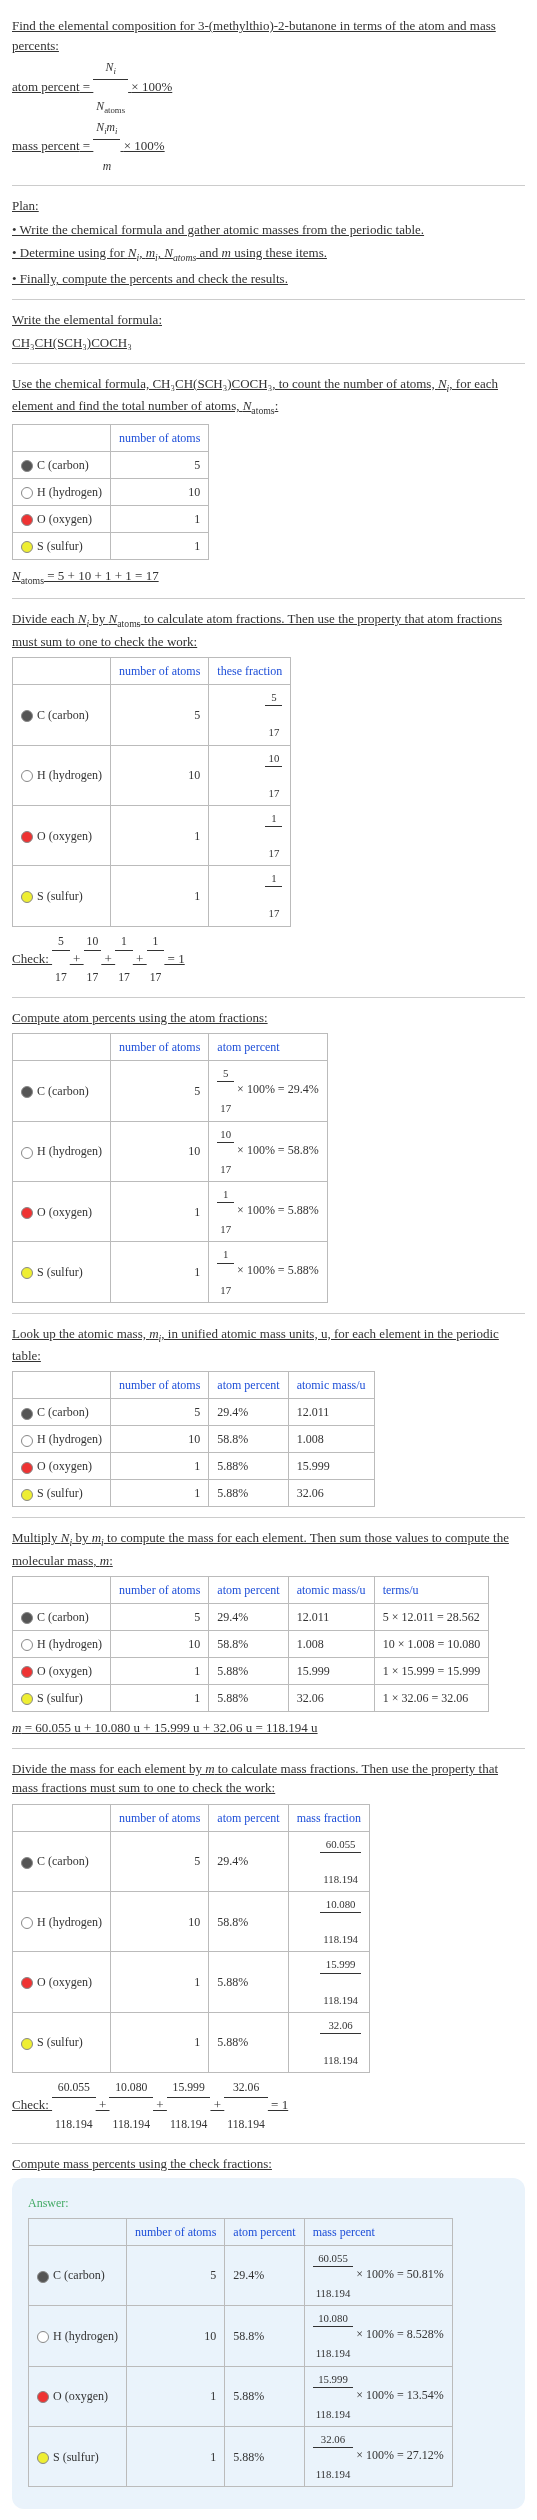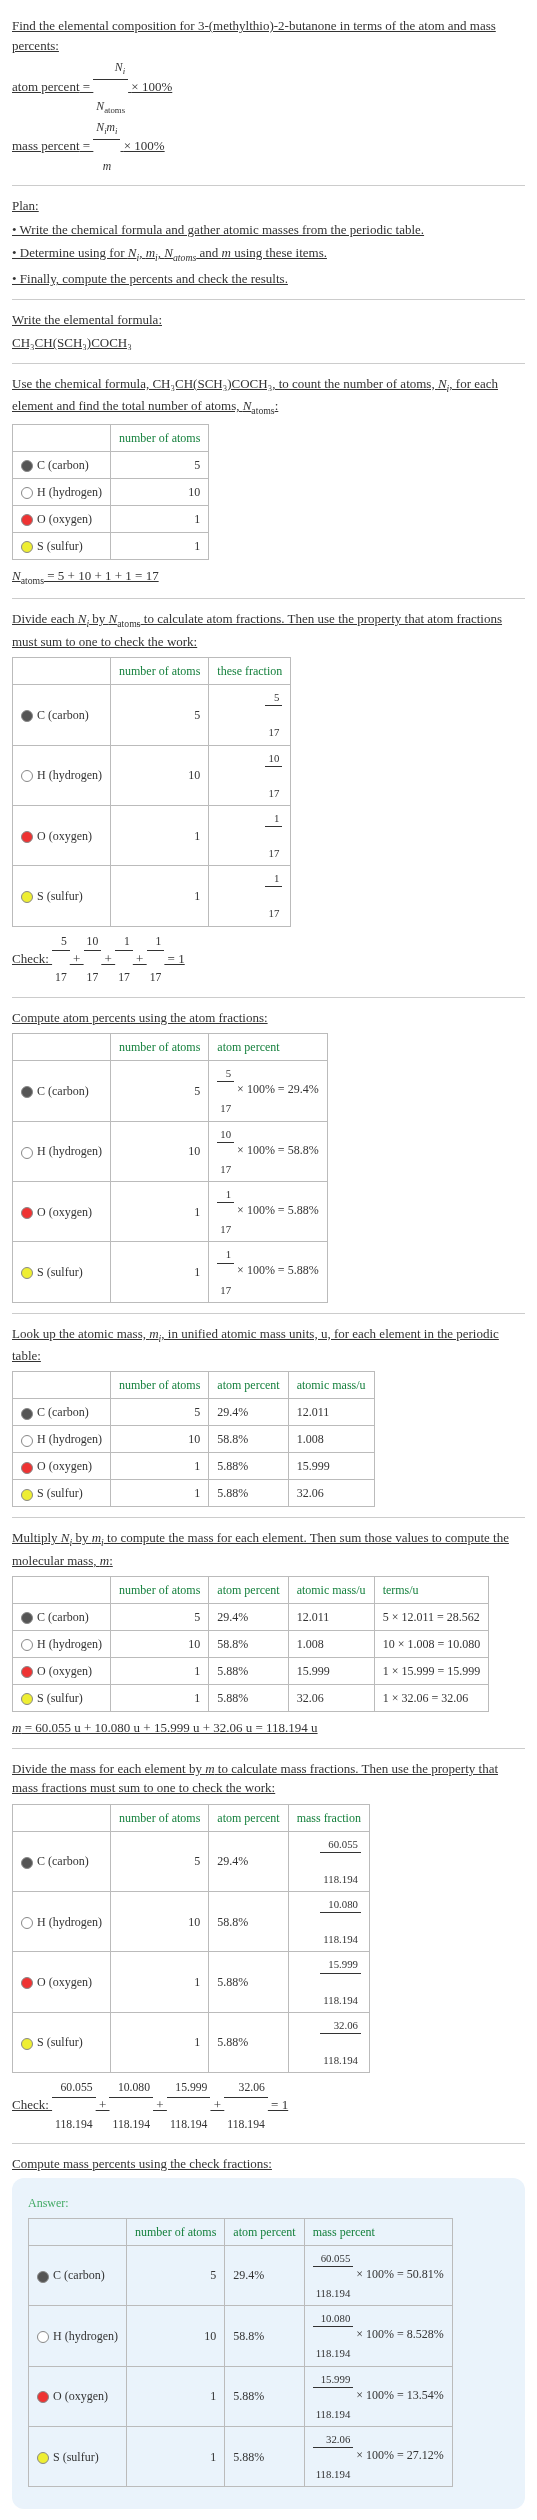--- a/index.html
+++ b/index.html
@@ -9,26 +9,26 @@
   margin: 0;
   padding: 12px;
   font-size: 13px;
   line-height: 1.5;
   width: 537px;
   box-sizing: border-box;
 }
 p { margin: 4px 0; text-decoration: underline; }
 hr { border: none; border-top: 1px solid #ccc; margin: 10px 0; }
 .frac { display: inline-block; vertical-align: middle; text-align: center; font-size: 0.9em; }
-.frac .num { display: block; border-bottom: 1px solid #333; padding: 0 3px; text-align: right; }
+.frac .num { display: block; border-bottom: 1px solid #333; padding: 0 3px; }
 .frac .den { display: block; padding: 0 3px; margin-top: 18px; }
 sub { font-size: 0.75em; }
 table { border-collapse: collapse; margin: 6px 0; font-size: 12px; }
 th, td { border: 1px solid #bbb; padding: 4px 8px; text-align: left; vertical-align: middle; }
-th { font-weight: normal; color: #15803d; }
+th { font-weight: normal; color: #1d4ed8; }
 td.num { text-align: right; }
 .swatch { display: inline-block; width: 10px; height: 10px; border-radius: 50%; margin-right: 4px; vertical-align: middle; border: 1px solid #888; }
 .carbon { background: #555; }
 .hydrogen { background: #fff; }
 .oxygen { background: #e33; }
 .sulfur { background: #ee3; }
 .answer-box { background: #eaf3fb; padding: 16px; border-radius: 12px; }
 .answer-label { color: #4a6; font-size: 12px; margin-bottom: 6px; }
 .section-title { margin: 8px 0 4px 0; }
 .formula-line { margin: 2px 0; }

